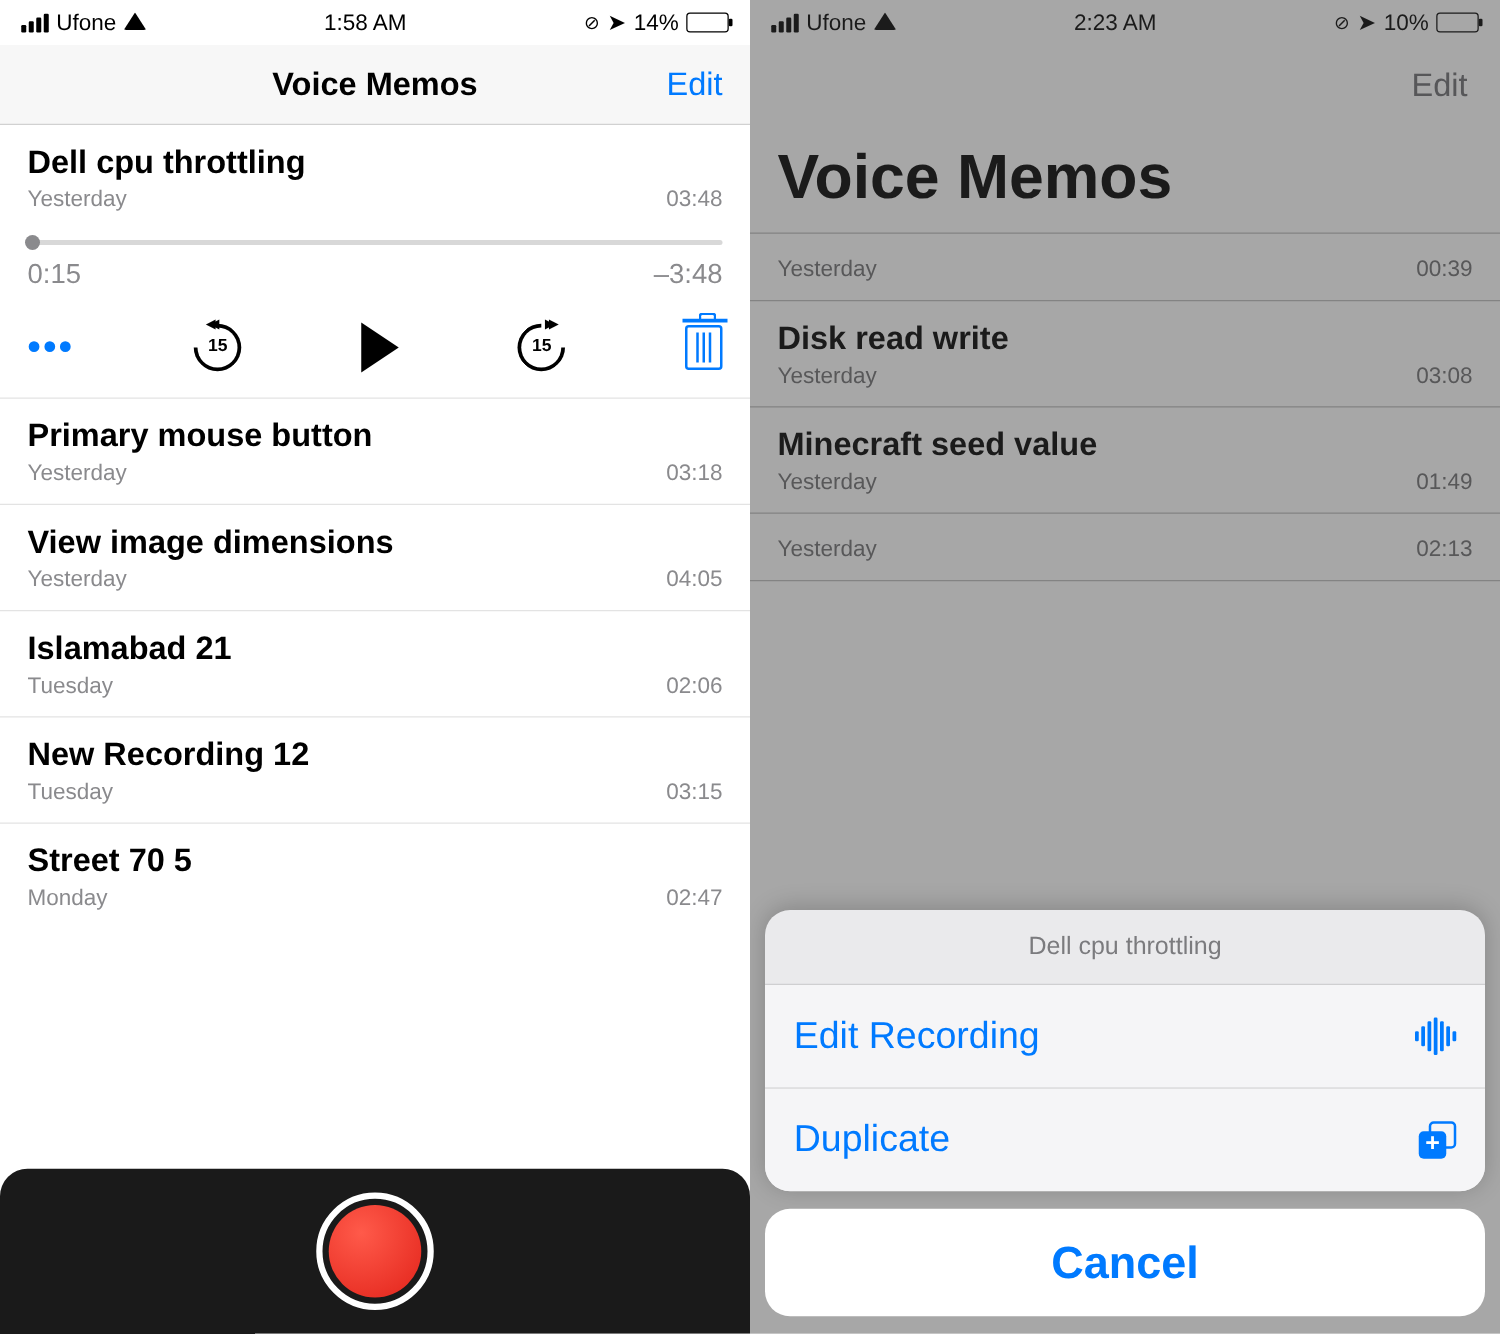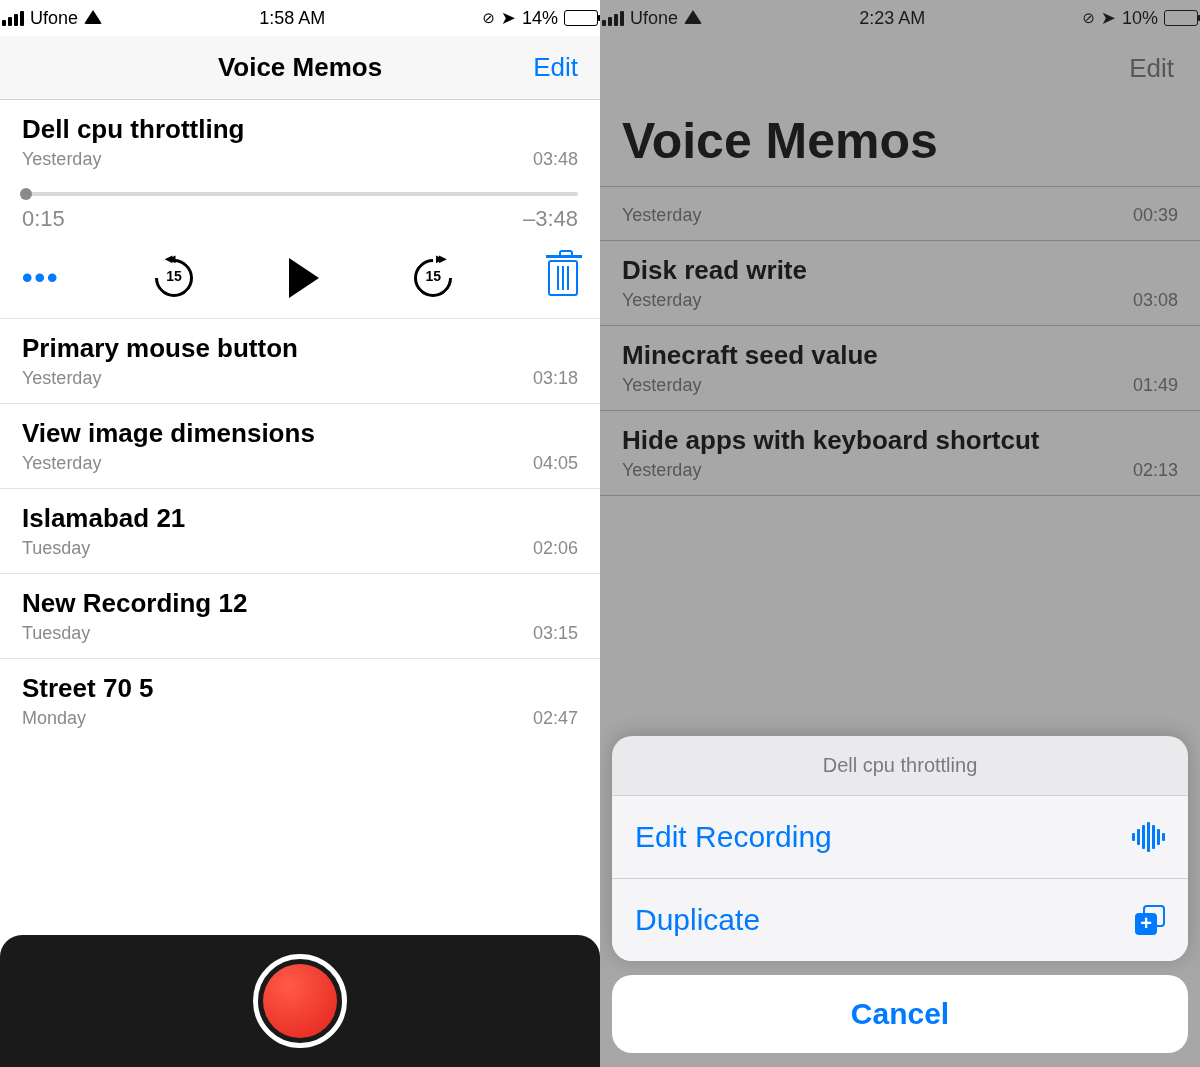--- a/index.html
+++ b/index.html
@@ -1,20 +1,20 @@
 <!DOCTYPE html>
 <html><head>
 <meta charset="utf-8">
 <style>
   * { box-sizing: border-box; margin: 0; padding: 0; font-family: -apple-system, "Helvetica Neue", Arial, sans-serif; }
   body { width: 1200px; height: 1067px; display: flex; background: #fff; }
   .phone { width: 600px; height: 1067px; position: relative; display: flex; flex-direction: column; overflow: hidden; }
 
   
-  .status-bar { height: 36px; display: flex; align-items: center; justify-content: space-between; padding: 0 2px; font-size: 18px; font-weight: 500; }
+  .status-bar { height: 36px; display: flex; align-items: center; justify-content: space-between; padding: 0 17px; font-size: 18px; font-weight: 500; }
   .status-left, .status-right { display: flex; align-items: center; gap: 6px; }
   .signal { display: flex; align-items: flex-end; gap: 2px; }
   .signal span { width: 4px; background: #000; border-radius: 1px; }
   .signal span:nth-child(1){height:6px} .signal span:nth-child(2){height:9px}
   .signal span:nth-child(3){height:12px}.signal span:nth-child(4){height:15px}
   .battery { width: 34px; height: 16px; border: 1.5px solid #000; border-radius: 3px; position: relative; }
   .battery::after { content:""; position:absolute; right:-4px; top:4px; width:3px; height:6px; background:#000; border-radius:1px; }
   .battery-fill { height:100%; border-radius:1px; }
 
   
@@ -64,21 +64,21 @@
   .right .row { border-bottom:1px solid #bdbdbd; }
   .right .row-title { color:#000; }
   .right .row-sub { color:#6f6f72; }
 
   
   .sheet-wrap { position:absolute; left:0; right:0; bottom:0; padding: 0 12px 14px; }
   .sheet { background:#eaeaec; border-radius:20px; overflow:hidden; box-shadow:0 -2px 20px rgba(0,0,0,0.2); }
   .sheet-header { text-align:center; padding:18px; font-size:20px; color:#7b7b7e; border-bottom:1px solid #cfcfd1; }
   .sheet-item { display:flex; align-items:center; justify-content:space-between; padding:24px 23px; font-size:30px; color:#007aff; border-bottom:1px solid #cfcfd1; background:#f5f5f7; }
   .sheet-item:last-child { border-bottom:none; }
-  .cancel { margin-top:14px; background:#fff; border-radius:20px; text-align:center; padding:22px; font-size:30px; font-weight:600; color:#007aff; }
+  .cancel { margin-top:14px; background:#fff; border-radius:20px; text-align:center; padding:22px; font-size:36px; font-weight:600; color:#007aff; }
 
   
   .waveform-icon { display:flex; align-items:center; gap:2px; }
   .waveform-icon span{width:3px;background:#007aff;border-radius:1px;}
   .waveform-icon span:nth-child(1){height:8px}.waveform-icon span:nth-child(2){height:16px}
   .waveform-icon span:nth-child(3){height:24px}.waveform-icon span:nth-child(4){height:30px}
   .waveform-icon span:nth-child(5){height:24px}.waveform-icon span:nth-child(6){height:16px}
   .waveform-icon span:nth-child(7){height:8px}
   .dup-icon{width:30px;height:30px;position:relative;}
   .dup-icon .back{position:absolute;top:0;right:0;width:22px;height:22px;border:2.5px solid #007aff;border-radius:4px;}
@@ -255,21 +255,20 @@
           </div>
       </div>
       <div class="row">
         <div class="row-title">Minecraft seed value</div>
         <div class="row-sub">
             <span>Yesterday</span>
             <span>01:49</span>
           </div>
       </div>
       <div class="row">
-        <div class="row-title">Hide apps with keyboard shortcut</div>
         <div class="row-sub">
             <span>Yesterday</span>
             <span>02:13</span>
           </div>
       </div>
     </div>
   </div>
 
   <div class="dim"></div>
 

